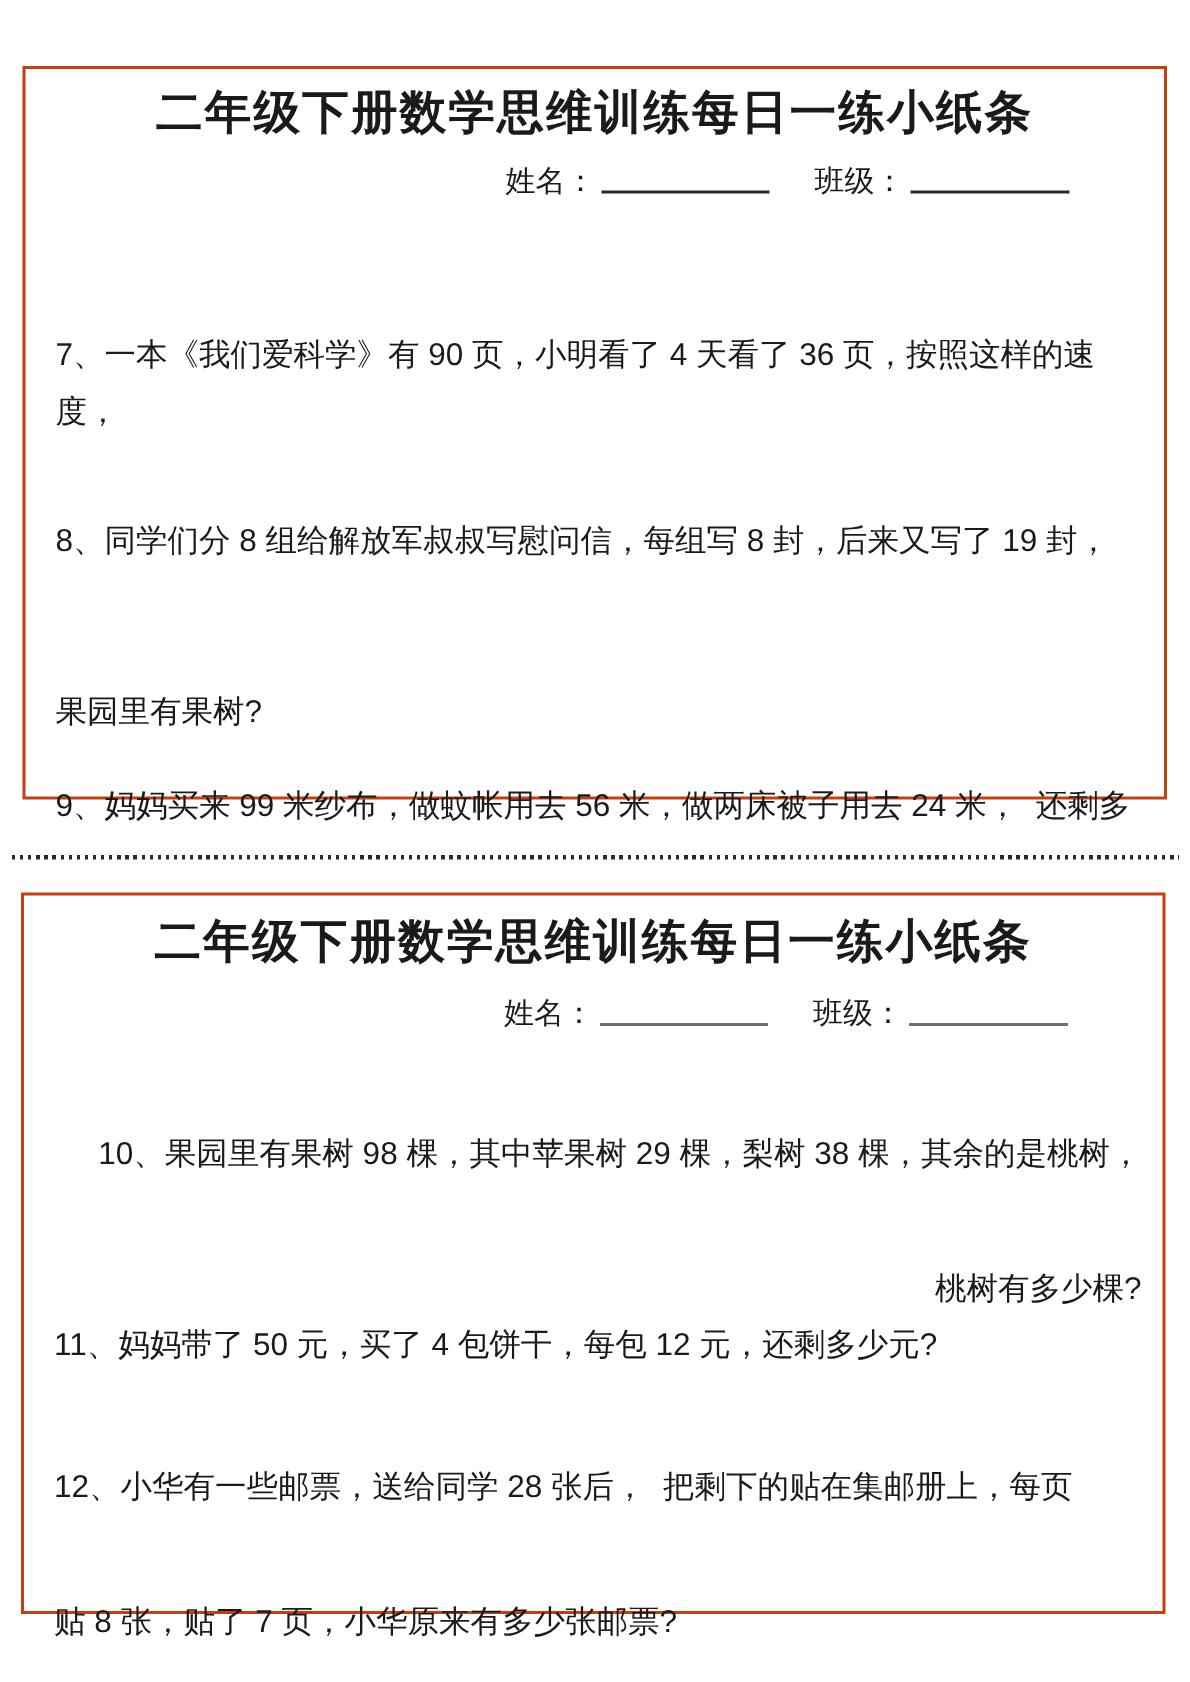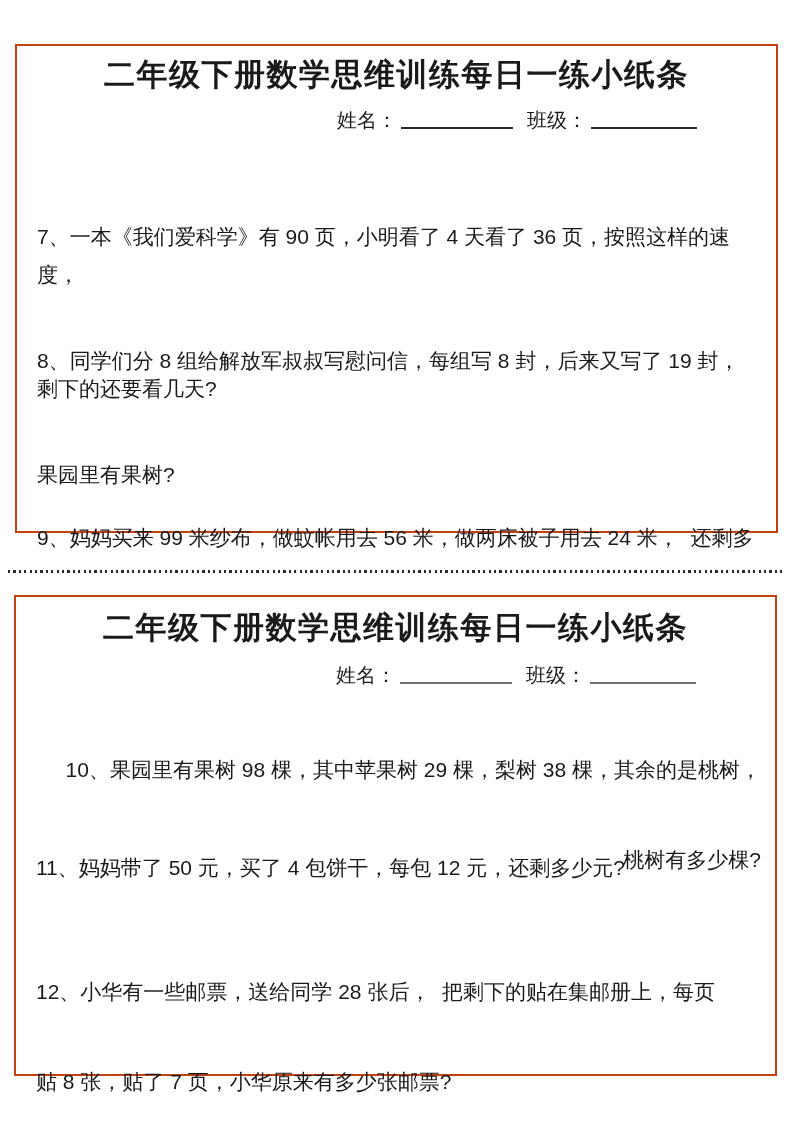--- a/index.html
+++ b/index.html
@@ -39,35 +39,35 @@
   #card2 .name-row{top:64px;}
   .blank{
     display:inline-block;
     width:112px;
     height:21px;
     margin:0 4px -2px 4px;
     border-bottom:2px solid #2b2b2b;
   }
   .blank.second{width:106px;}
   #card2 .blank{border-bottom-color:#6f6f6f;}
-  .lbl2{margin-left:10px;}
+  .lbl2{margin-left:26px;}
   .problem{
     position:absolute;
     left:20px;
     right:14px;
     font-size:21px;
     white-space:pre-wrap;
   }
   #card1 .problem{line-height:38px;}
   #card2 .problem{line-height:30px;}
   #card1 .problem.p1{top:96px;}
   #card1 .problem.p2{top:220px;}
   #card1 .problem.p3{top:397px;}
   #card2 .problem.p1{top:98px;text-align:right;}
-  #card2 .problem.p2{top:196px;}
+  #card2 .problem.p2{top:225px;}
   #card2 .problem.p3{top:320px;}
   .dotted-separator{
     position:absolute;
     left:8px;
     top:570px;
     width:778px;
     height:3px;
     background:repeating-linear-gradient(to right,#2a2a2a 0 2.2px,transparent 2.2px 5.4px);
   }
 </style>
@@ -76,21 +76,20 @@
 
 <div>
 
   <div class="card" id="card1">
     <div class="card-title">二年级下册数学思维训练每日一练小纸条</div>
     <div class="name-row">
       <span>姓名：</span><span class="blank"></span><span class="lbl2">班级：</span><span class="blank second"></span>
     </div>
     <div class="problem p1">
       <div>7、一本《我们爱科学》有 90 页，小明看了 4 天看了 36 页，按照这样的速度，</div>
-      <div>剩下的还要看几天?</div>
     </div>
     <div class="problem p2">
       <div>8、同学们分 8 组给解放军叔叔写慰问信，每组写 8 封，后来又写了 19 封，</div>
       <div>果园里有果树?</div>
     </div>
     <div class="problem p3">
       <div>9、妈妈买来 99 米纱布，做蚊帐用去 56 米，做两床被子用去 24 米，  还剩多</div>
       <div>少米?</div>
     </div>
   </div>

